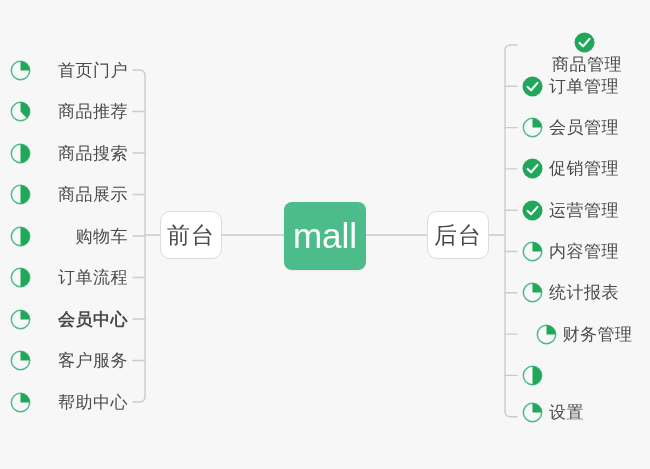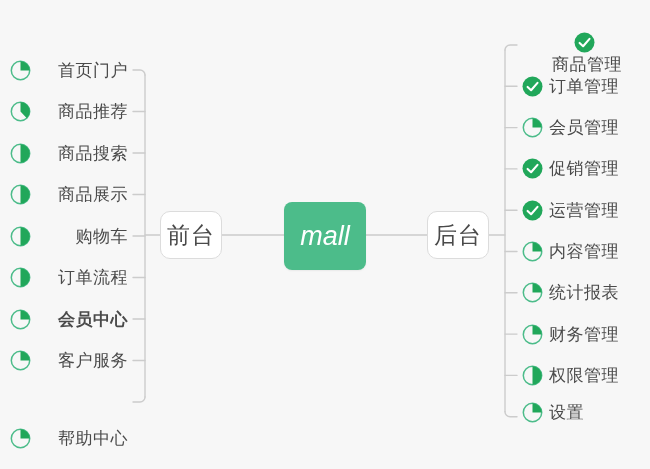--- a/index.html
+++ b/index.html
@@ -21,25 +21,24 @@
     border-radius:10px;
     color:#4a4a4a;
     font-size:23px;
     letter-spacing:1px;
     z-index:3;
   }
   .node.root{
     background:#4cbc8a;
     border:none;
     color:#ffffff;
-    font-size:27px;
+    font-size:35px;
     letter-spacing:0px;
     border-radius:8px;
     box-shadow:0 1px 2px rgba(0,0,0,.06);
-    font-style:italic;
   }
 
   .leaf{
     position:absolute;
     display:flex;
     align-items:center;
     height:26px;
     z-index:3;
   }
   .leaf.left{ justify-content:space-between; }
@@ -170,21 +169,21 @@
       </div>
       <div class="leaf left" style="top: 347.5px; left: 10px; width: 118px;">
         <span style="display: flex;">
           <svg class="sicon" viewBox="0 0 21 21" xmlns="http://www.w3.org/2000/svg">
     <circle cx="10.5" cy="10.5" r="9.2" fill="none" stroke="#4cbc8a" stroke-width="1.5"></circle>
     <path d="M 10.5 10.5 L 10.5 1.3000000000000007 A 9.2 9.2 0 0 1 19.70 10.50 Z" fill="#21a75a"></path>
           </svg>
         </span>
         <span class="leaf-label">客户服务</span>
       </div>
-      <div class="leaf left" style="top: 389px; left: 10px; width: 118px; margin-top: 36px;">
+      <div class="leaf left" style="top: 389px; left: 10px; width: 118px;">
         <span style="display: flex;">
           <svg class="sicon" viewBox="0 0 21 21" xmlns="http://www.w3.org/2000/svg">
     <circle cx="10.5" cy="10.5" r="9.2" fill="none" stroke="#4cbc8a" stroke-width="1.5"></circle>
     <path d="M 10.5 10.5 L 10.5 1.3000000000000007 A 9.2 9.2 0 0 1 19.70 10.50 Z" fill="#21a75a"></path>
           </svg>
         </span>
         <span class="leaf-label">帮助中心</span>
       </div>
       <div class="leaf right" style="top: 32px; left: 522px; width: 124px; flex-direction: column;">
         <span style="display: flex;">
@@ -242,37 +241,36 @@
       </div>
       <div class="leaf right" style="top: 279.8px; left: 522px; width: 124px;">
         <span style="display: flex;">
           <svg class="sicon" viewBox="0 0 21 21" xmlns="http://www.w3.org/2000/svg">
     <circle cx="10.5" cy="10.5" r="9.2" fill="none" stroke="#4cbc8a" stroke-width="1.5"></circle>
     <path d="M 10.5 10.5 L 10.5 1.3000000000000007 A 9.2 9.2 0 0 1 19.70 10.50 Z" fill="#21a75a"></path>
           </svg>
         </span>
         <span class="leaf-label">统计报表</span>
       </div>
-      <div class="leaf right" style="top: 321.1px; left: 522px; width: 124px;">
+      <div class="leaf right" style="top: 321.1px; left: 522px; width: 124px; justify-content: center;">
         <span style="display: flex;">
           <svg class="sicon" viewBox="0 0 21 21" xmlns="http://www.w3.org/2000/svg">
     <circle cx="10.5" cy="10.5" r="9.2" fill="none" stroke="#4cbc8a" stroke-width="1.5"></circle>
     <path d="M 10.5 10.5 L 10.5 1.3000000000000007 A 9.2 9.2 0 0 1 19.70 10.50 Z" fill="#21a75a"></path>
           </svg>
         </span>
         <span class="leaf-label">财务管理</span>
       </div>
       <div class="leaf right" style="top: 362.4px; left: 522px; width: 124px;">
         <span style="display: flex;">
           <svg class="sicon" viewBox="0 0 21 21" xmlns="http://www.w3.org/2000/svg">
     <circle cx="10.5" cy="10.5" r="9.2" fill="none" stroke="#4cbc8a" stroke-width="1.5"></circle>
     <path d="M 10.5 10.5 L 10.5 1.3000000000000007 A 9.2 9.2 0 0 1 10.50 19.70 Z" fill="#21a75a"></path>
           </svg>
         </span>
-        <span class="leaf-label">权限管理</span>
       </div>
       <div class="leaf right" style="top: 399px; left: 522px; width: 124px;">
         <span style="display: flex;">
           <svg class="sicon" viewBox="0 0 21 21" xmlns="http://www.w3.org/2000/svg">
     <circle cx="10.5" cy="10.5" r="9.2" fill="none" stroke="#4cbc8a" stroke-width="1.5"></circle>
     <path d="M 10.5 10.5 L 10.5 1.3000000000000007 A 9.2 9.2 0 0 1 19.70 10.50 Z" fill="#21a75a"></path>
           </svg>
         </span>
         <span class="leaf-label">设置</span>
       </div>

